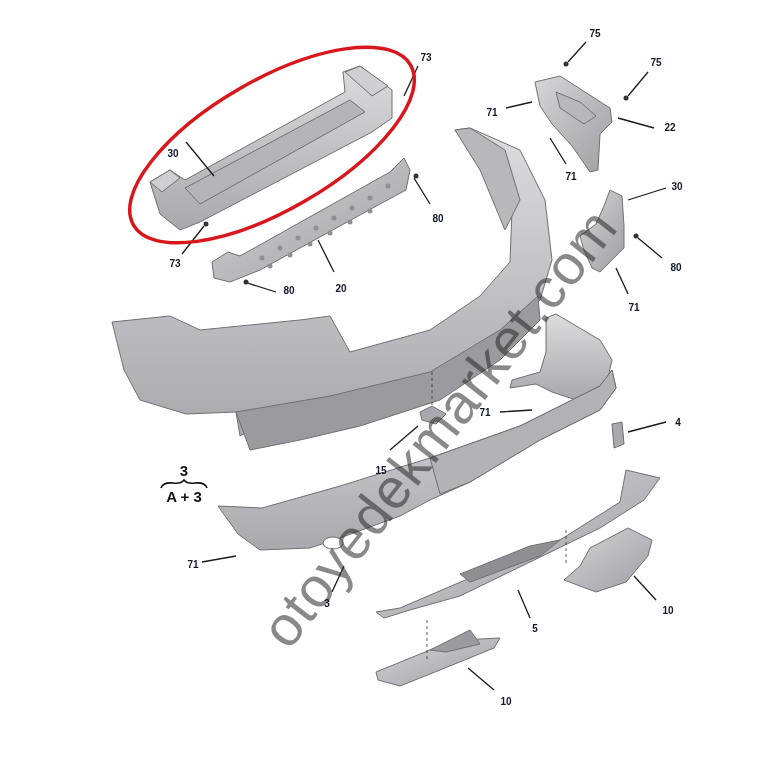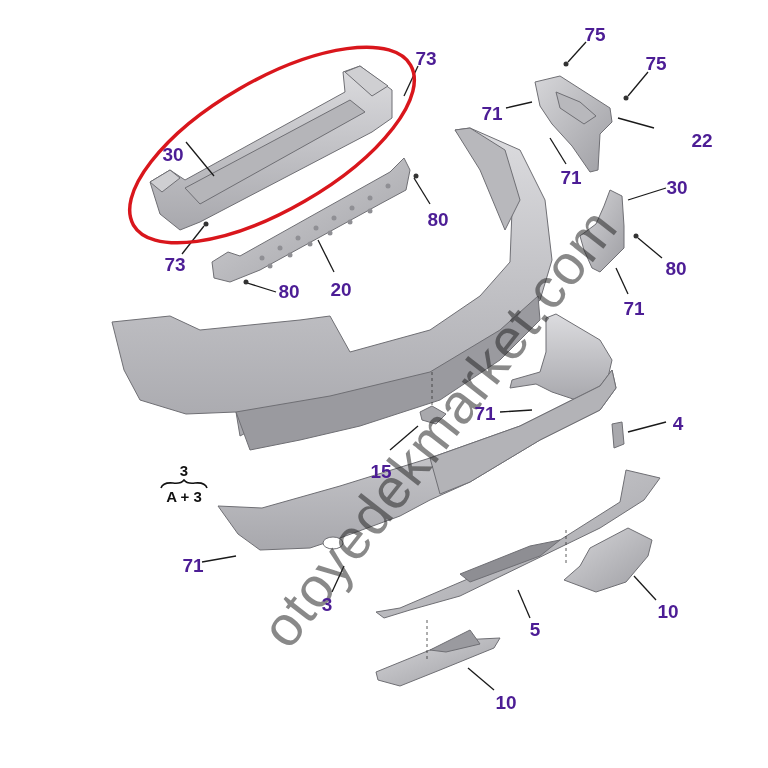--- a/index.html
+++ b/index.html
@@ -1,19 +1,19 @@
 <!DOCTYPE html>
 <html><head>
 <meta charset="utf-8">
 <style>
   html,body{margin:0;padding:0;background:#ffffff;}
   body{width:768px;height:768px;overflow:hidden;position:relative;font-family:"Liberation Sans",sans-serif;}
   #stage{position:absolute;left:0;top:0;width:768px;height:768px;}
   svg{position:absolute;left:0;top:0;}
-  .lbl{position:absolute;font-weight:bold;font-size:19px;color:#4c1d95;line-height:1;white-space:nowrap;transform:translate(-50%,-50%);}
+  .lbl{position:absolute;font-weight:bold;font-size:10px;color:#0f172a;line-height:1;white-space:nowrap;transform:translate(-50%,-50%);}
   .sum{position:absolute;left:159px;top:463px;width:50px;text-align:center;font-weight:bold;color:#111;font-size:15px;}
   .sum .top{display:block;line-height:16px;}
   .sum .brace{display:block;height:10px;}
   .sum .bot{display:block;line-height:16px;}
   .wm{position:absolute;left:170px;top:395px;font-size:56px;color:rgba(40,40,40,0.55);font-family:"Liberation Sans",sans-serif;transform:rotate(-52deg);transform-origin:center;white-space:nowrap;letter-spacing:1px;}
 </style>
 </head>
 <body>
 
 <div id="stage">
@@ -151,21 +151,21 @@
   <div class="lbl" style="left:173px;top:134px;margin-top:20px;">30</div>
   <div class="lbl" style="left:426px;top:58px;">73</div>
   <div class="lbl" style="left:175px;top:264px;">73</div>
   <div class="lbl" style="left:341px;top:289px;">20</div>
   <div class="lbl" style="left:438px;top:219px;">80</div>
   <div class="lbl" style="left:289px;top:291px;">80</div>
   <div class="lbl" style="left:595px;top:34px;">75</div>
   <div class="lbl" style="left:656px;top:63px;">75</div>
   <div class="lbl" style="left:492px;top:113px;">71</div>
   <div class="lbl" style="left:571px;top:177px;">71</div>
-  <div class="lbl" style="left:670px;top:140px;margin-left:32px;">22</div>
+  <div class="lbl" style="left:670px;top:128px;">22</div>
   <div class="lbl" style="left:677px;top:187px;">30</div>
   <div class="lbl" style="left:676px;top:268px;">80</div>
   <div class="lbl" style="left:634px;top:308px;">71</div>
   <div class="lbl" style="left:485px;top:413px;">71</div>
   <div class="lbl" style="left:678px;top:423px;">4</div>
   <div class="lbl" style="left:381px;top:456px;margin-top:15px;">15</div>
   <div class="lbl" style="left:193px;top:565px;">71</div>
   <div class="lbl" style="left:327px;top:604px;">3</div>
   <div class="lbl" style="left:535px;top:629px;">5</div>
   <div class="lbl" style="left:668px;top:611px;">10</div>

